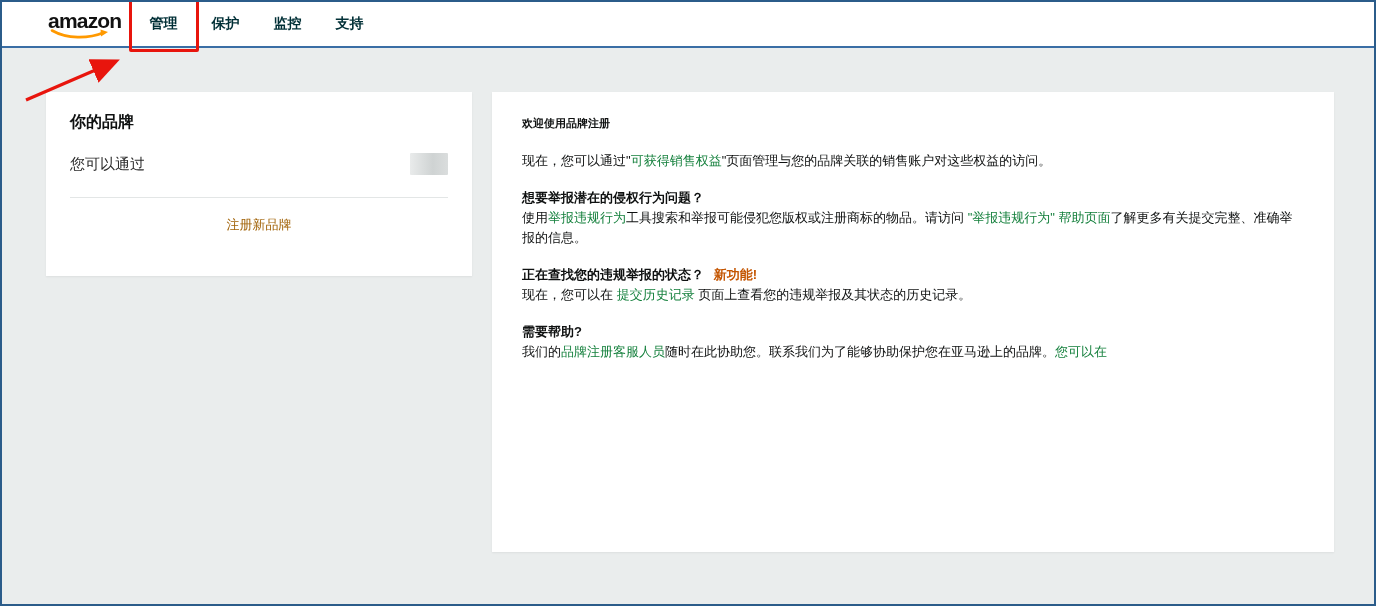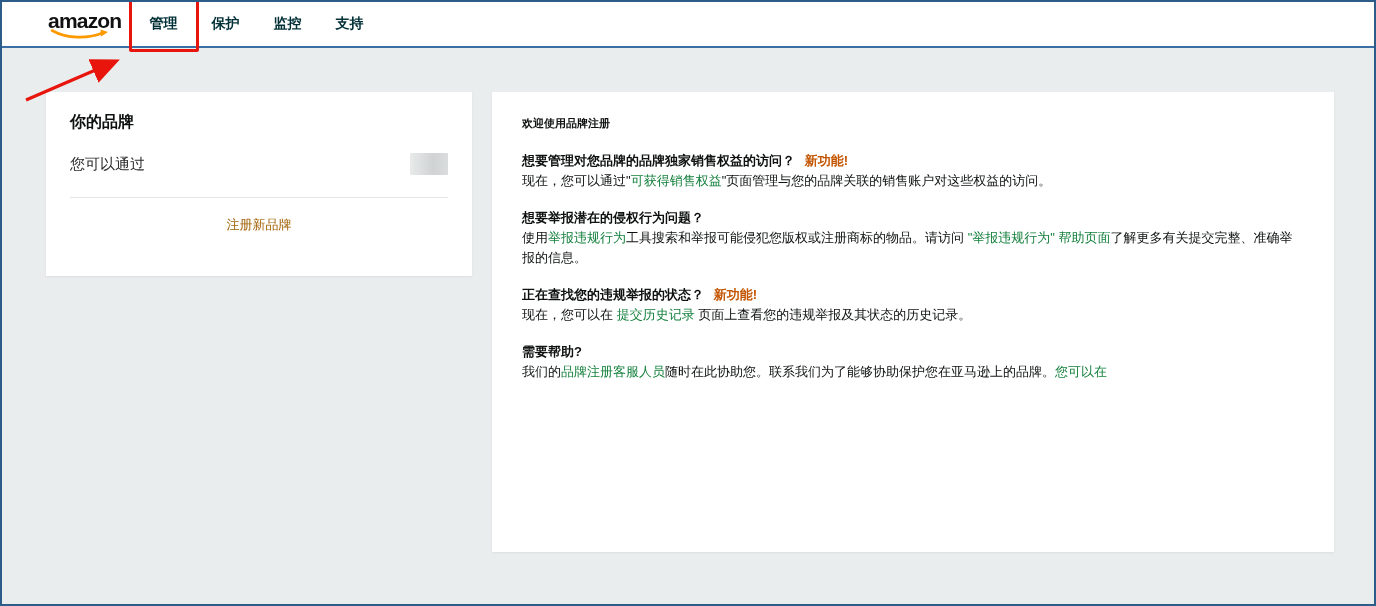--- a/index.html
+++ b/index.html
@@ -116,24 +116,20 @@
       <span class="redacted"></span>
     </div>
     <div class="brand-divider"></div>
     <div class="brand-link">注册新品牌</div>
   </div>
 
   <div class="card welcome-card">
     <div class="welcome-title">欢迎使用品牌注册</div>
 
     <div class="section">
-      <div class="sec-head">
-        <span>想要管理对您品牌的品牌独家销售权益的访问？</span>
-        <span class="badge">新功能!</span>
-      </div>
       <div class="sec-body">
         <span>现在，您可以通过"</span><span class="link">可获得销售权益</span><span>"页面管理与您的品牌关联的销售账户对这些权益的访问。</span>
       </div>
     </div>
 
 
     <div class="section">
       <div class="sec-head">
         <span>想要举报潜在的侵权行为问题？</span>
       </div>

